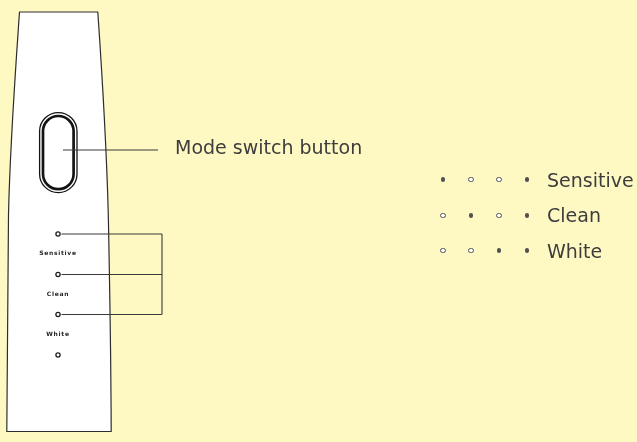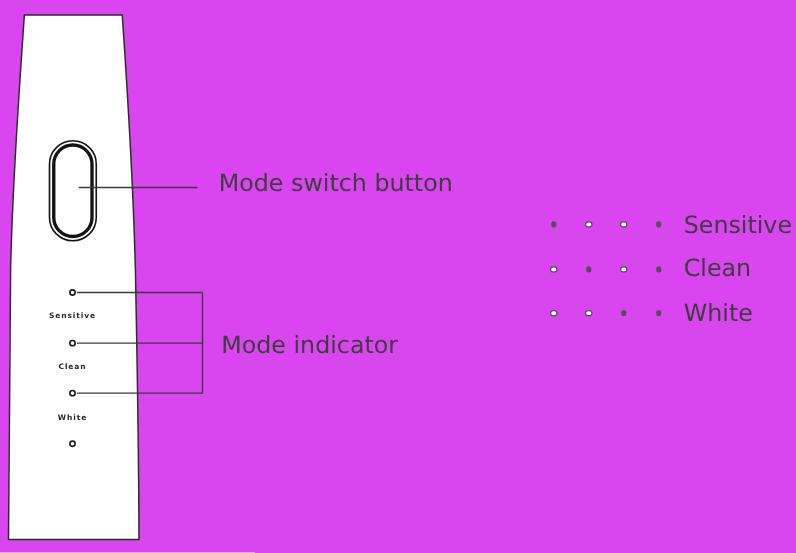--- a/index.html
+++ b/index.html
@@ -1,20 +1,20 @@
 <!DOCTYPE html>
 <html><head>
 <meta charset="utf-8">
 <style>
   html, body { margin: 0; padding: 0; background: #ffffff; }
   .stage {
     position: relative;
     width: 637px;
     height: 442px;
-    background: #d946ef;
+    background: #fef9c3;
     font-family: "DejaVu Sans", "Liberation Sans", sans-serif;
     overflow: hidden;
   }
   .stage svg { position: absolute; left: 0; top: 0; }
   .big-label {
     position: absolute;
     font-size: 19px;
     line-height: 23px;
     color: #3d3d3d;
     white-space: nowrap;
@@ -83,21 +83,20 @@
     <line x1="61.5" y1="274.5" x2="162" y2="274.5" stroke="#3a3a3a" stroke-width="1.1"></line>
     <line x1="61.5" y1="314.5" x2="162" y2="314.5" stroke="#3a3a3a" stroke-width="1.1"></line>
     <line x1="162" y1="234" x2="162" y2="314.5" stroke="#3a3a3a" stroke-width="1.1"></line>
 
     <text class="device-led-text" text-anchor="middle" x="58" y="254.5">Sensitive</text>
     <text class="device-led-text" text-anchor="middle" x="58" y="295.5">Clean</text>
     <text class="device-led-text" text-anchor="middle" x="58" y="336">White</text>
   </svg>
 
   <div class="big-label label-mode-switch">Mode switch button</div>
-  <div class="big-label label-mode-indicator">Mode indicator</div>
 
   <div class="legend">
 
     <div class="legend-row">
       <span class="legend-dot" data-state="filled"></span>
       <span class="legend-dot" data-state="open"></span>
       <span class="legend-dot" data-state="open"></span>
       <span class="legend-dot" data-state="filled"></span>
       <span class="legend-label">Sensitive</span>
     </div>

